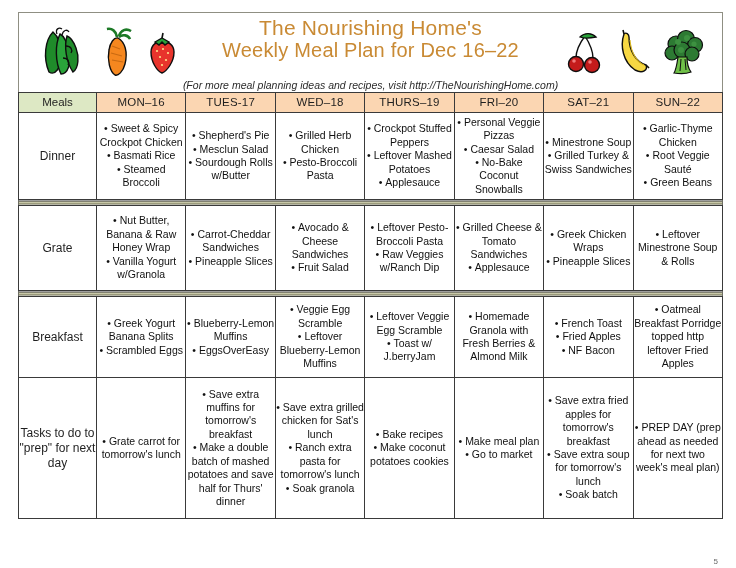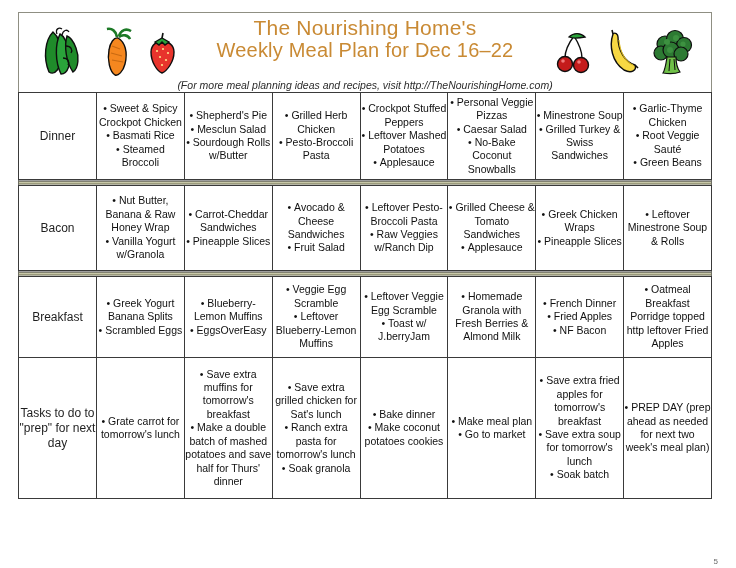--- a/index.html
+++ b/index.html
@@ -13,21 +13,21 @@
     font-family: "Liberation Sans", sans-serif;
     color: #1a1a1a;
     overflow: hidden;
   }
 
   .page {
     position: relative;
     width: 736px;
     height: 568px;
     box-sizing: border-box;
-    padding: 12px 24px 10px 18px;
+    padding: 12px 13px 10px 18px;
   }
 
   
   .header {
     position: relative;
     height: 80px;
     border: 1px solid #8f8f83;
     border-bottom: none;
     box-sizing: border-box;
     display: flex;
@@ -287,20 +287,30 @@
         <col>
         <col>
         <col>
         <col>
         <col>
         <col>
         <col>
     </colgroup>
     <tbody>
 
+      <tr>
+        <th class="hdr-label">Meals</th>
+        <th class="hdr-day">MON–16</th>
+        <th class="hdr-day">TUES-17</th>
+        <th class="hdr-day">WED–18</th>
+        <th class="hdr-day">THURS–19</th>
+        <th class="hdr-day">FRI–20</th>
+        <th class="hdr-day">SAT–21</th>
+        <th class="hdr-day">SUN–22</th>
+      </tr>
 
       <tr class="dinner-row">
         <td class="row-label">Dinner</td>
         <td class="cell">
             <ul>
               <li>Sweet &amp; Spicy Crockpot Chicken</li>
               <li>Basmati Rice</li>
               <li>Steamed Broccoli</li>
             </ul>
           </td>
@@ -343,21 +353,21 @@
               <li>Root Veggie Sauté</li>
               <li>Green Beans</li>
             </ul>
           </td>
       </tr>
       <tr class="sep">
           <td colspan="8"></td>
         </tr>
 
       <tr class="lunch-row">
-        <td class="row-label">Bacon</td>
+        <td class="row-label">Grate</td>
         <td class="cell">
             <ul>
               <li>Nut Butter, Banana &amp; Raw Honey Wrap</li>
               <li>Vanilla Yogurt w/Granola</li>
             </ul>
           </td>
         <td class="cell">
             <ul>
               <li>Carrot-Cheddar Sandwiches</li>
               <li>Pineapple Slices</li>
@@ -423,21 +433,21 @@
               <li>Toast w/ J.berryJam</li>
             </ul>
           </td>
         <td class="cell">
             <ul>
               <li>Homemade Granola with Fresh Berries &amp; Almond Milk</li>
             </ul>
           </td>
         <td class="cell">
             <ul>
-              <li>French Dinner</li>
+              <li>French Toast</li>
               <li>Fried Apples</li>
               <li>NF Bacon</li>
             </ul>
           </td>
         <td class="cell">
             <ul>
               <li>Oatmeal Breakfast Porridge topped http leftover Fried Apples</li>
             </ul>
           </td>
       </tr>
@@ -458,21 +468,21 @@
           </td>
         <td class="cell">
             <ul>
               <li>Save extra grilled chicken for Sat's lunch</li>
               <li>Ranch extra pasta for tomorrow's lunch</li>
               <li>Soak granola</li>
             </ul>
           </td>
         <td class="cell">
             <ul>
-              <li>Bake dinner</li>
+              <li>Bake recipes</li>
               <li>Make coconut potatoes cookies</li>
             </ul>
           </td>
         <td class="cell">
             <ul>
               <li>Make meal plan</li>
               <li>Go to market</li>
             </ul>
           </td>
         <td class="cell">

